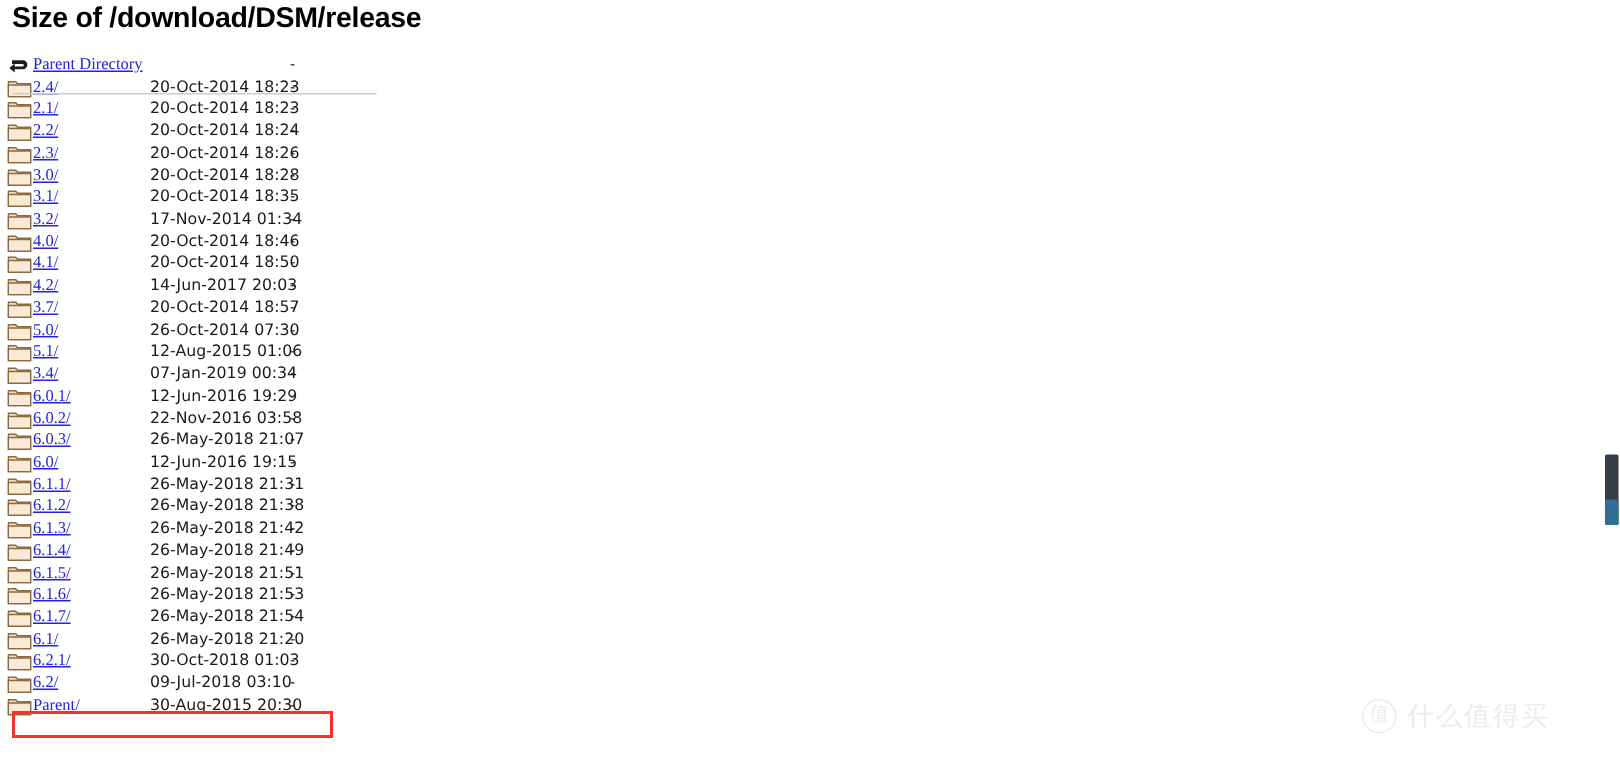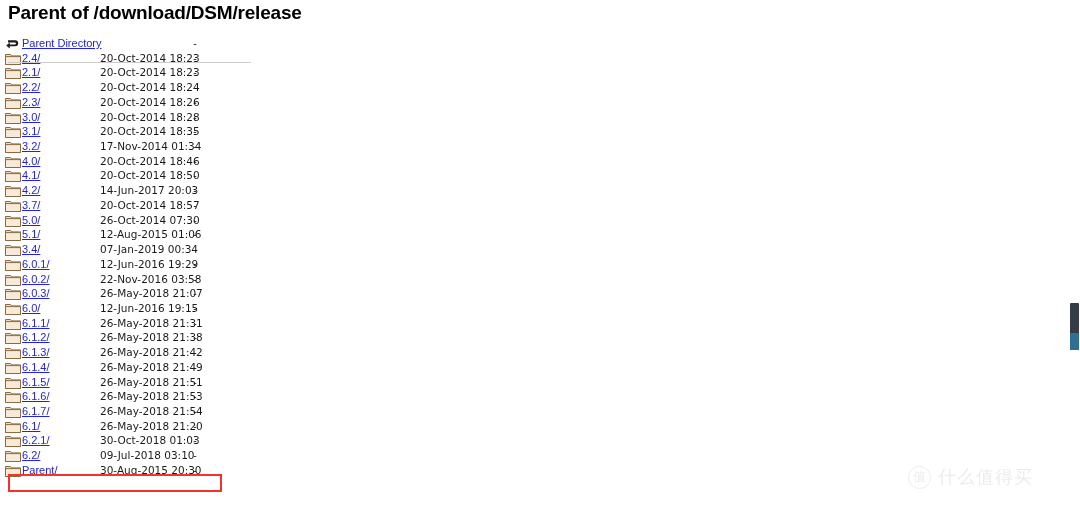--- a/index.html
+++ b/index.html
@@ -107,21 +107,21 @@
     height: 1px;
     background: #cccccc;
     border: 0;
   }
 
   
   a.entry {
     color: #2222e0;
     text-decoration: underline;
     font-size: 11px;
-    font-family: Liberation Sans, sans-serif;
+    font-family: Liberation Serif, serif;
   }
 
   
   .folder-ico {
     display: block;
     width: 16px;
     height: 13px;
   }
   .back-ico {
     display: block;
@@ -194,21 +194,21 @@
   #watermark-text {
     color: #ececed;
     font-size: 18px;
     letter-spacing: 1px;
     font-family: "DejaVu Sans", sans-serif;
   }
 </style>
 </head>
 <body>
 
-<div id="page-title">Parent of /download/DSM/release</div>
+<div id="page-title">Size of /download/DSM/release</div>
 
 <div id="listing">
 
 
   <div id="rows-container">
       <div class="row">
         <span class="col-icon">
           <svg class="back-ico" viewBox="0 0 16 13" xmlns="http://www.w3.org/2000/svg">
             <path d="M3 3.2 h7.2 a3 3 0 0 1 0 6 h-5.4 v2.2 l-3.6 -3.0 l3.6 -3.0 v2.0 h5.2 a0.9 0.9 0 0 0 0 -1.8 h-7.0 z" fill="#1c1c1c"></path>
           </svg>

